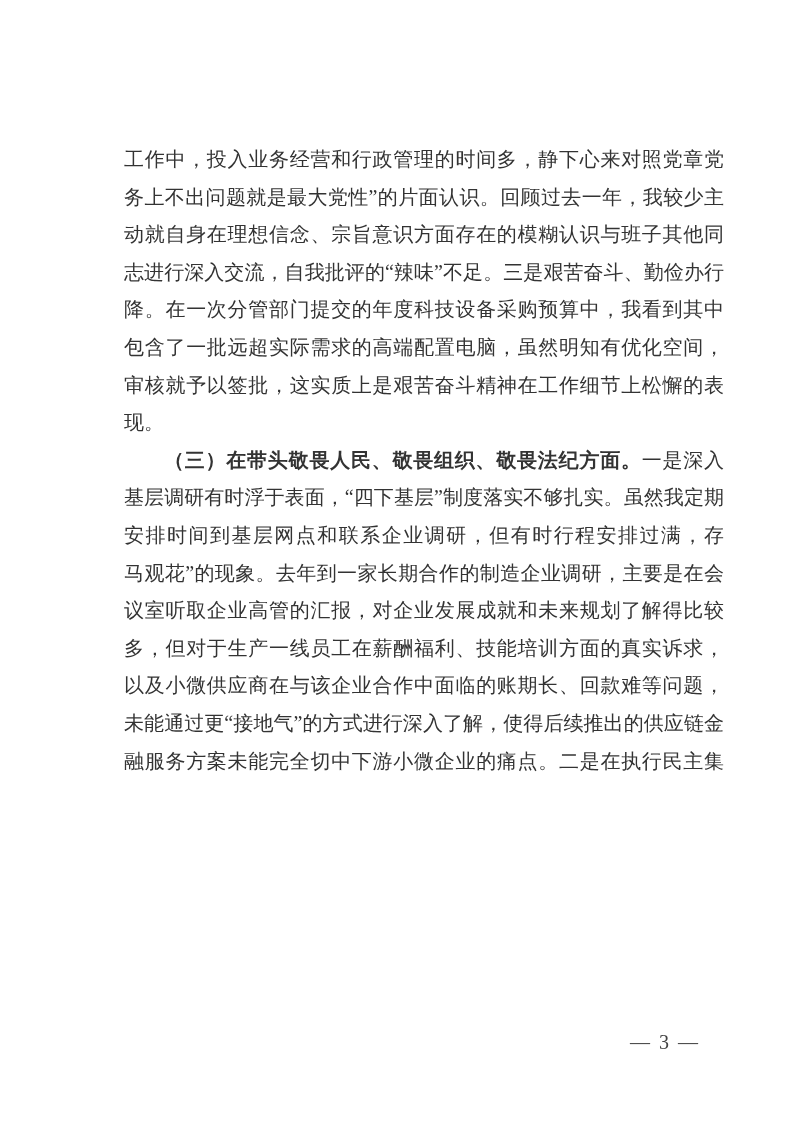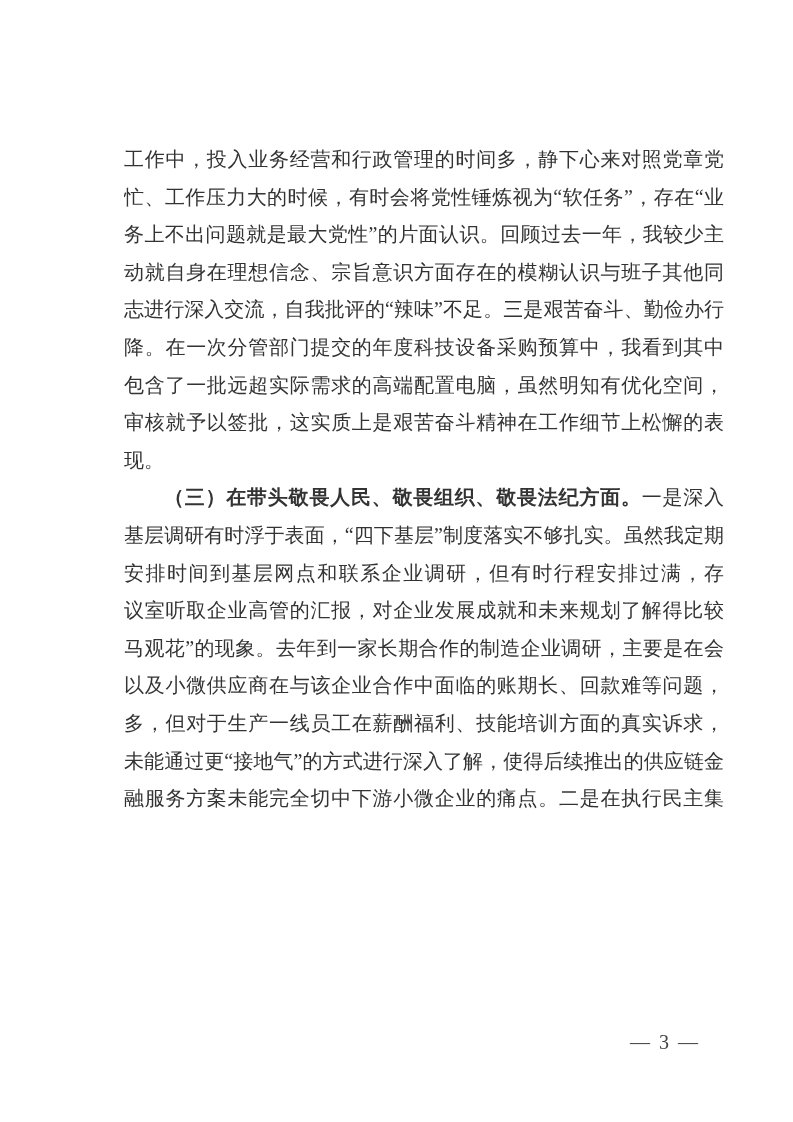--- a/index.html
+++ b/index.html
@@ -54,35 +54,34 @@
     color: #444444;
     letter-spacing: 2px;
   }
 </style>
 </head>
 <body>
 
 <div class="page">
   <div class="text-block">
     <div class="line">工作中，投入业务经营和行政管理的时间多，静下心来对照党章党</div>
-    <div class="line">忙、工作压力大的时候，有时会将党性锤炼视为“软任务”，存在“业</div>
     <div class="line">务上不出问题就是最大党性”的片面认识。回顾过去一年，我较少主</div>
     <div class="line">动就自身在理想信念、宗旨意识方面存在的模糊认识与班子其他同</div>
     <div class="line">志进行深入交流，自我批评的“辣味”不足。三是艰苦奋斗、勤俭办行</div>
     <div class="line">降。在一次分管部门提交的年度科技设备采购预算中，我看到其中</div>
     <div class="line">包含了一批远超实际需求的高端配置电脑，虽然明知有优化空间，</div>
     <div class="line">审核就予以签批，这实质上是艰苦奋斗精神在工作细节上松懈的表</div>
     <div class="line para-end">现。</div>
     <div class="line indent">
       <span class="bold-head">（三）在带头敬畏人民、敬畏组织、敬畏法纪方面。</span><span>一是深入</span>
     </div>
     <div class="line">基层调研有时浮于表面，“四下基层”制度落实不够扎实。虽然我定期</div>
     <div class="line">安排时间到基层网点和联系企业调研，但有时行程安排过满，存在“走</div>
+    <div class="line">马观花”的现象。去年到一家长期合作的制造企业调研，主要是在会</div>
     <div class="line">议室听取企业高管的汇报，对企业发展成就和未来规划了解得比较</div>
-    <div class="line">马观花”的现象。去年到一家长期合作的制造企业调研，主要是在会</div>
+    <div class="line">多，但对于生产一线员工在薪酬福利、技能培训方面的真实诉求，</div>
     <div class="line">以及小微供应商在与该企业合作中面临的账期长、回款难等问题，</div>
-    <div class="line">多，但对于生产一线员工在薪酬福利、技能培训方面的真实诉求，</div>
     <div class="line">未能通过更“接地气”的方式进行深入了解，使得后续推出的供应链金</div>
     <div class="line">融服务方案未能完全切中下游小微企业的痛点。二是在执行民主集</div>
   </div>
 
   <div class="page-number">— 3 —</div>
 </div>
 
 </body></html>

